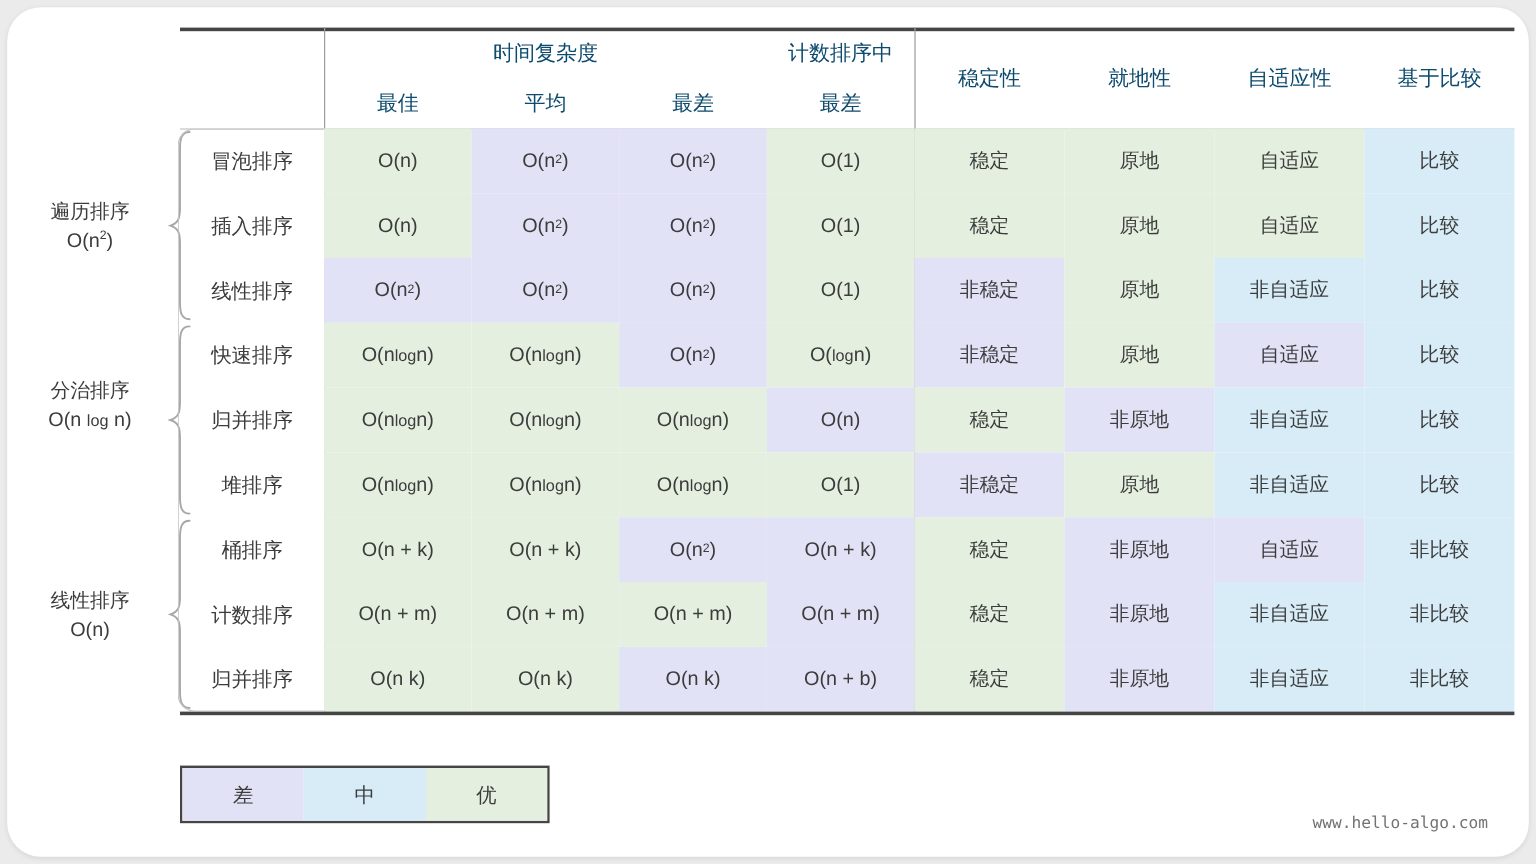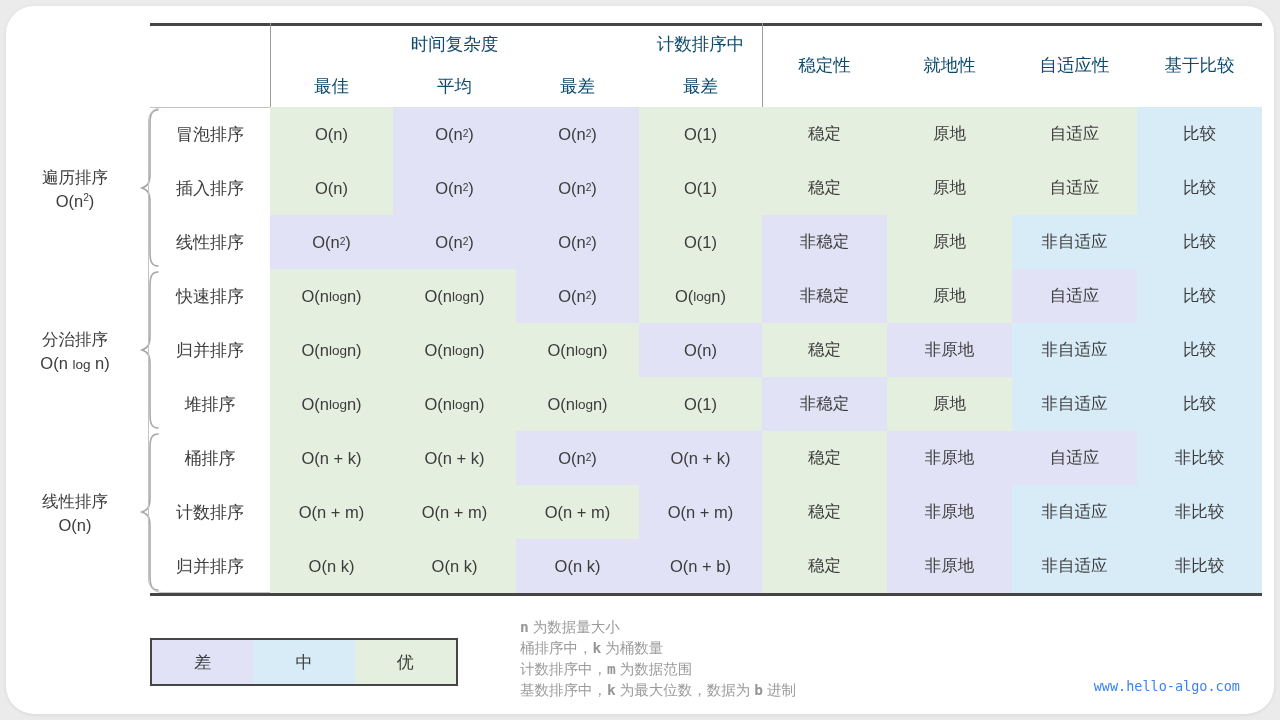--- a/index.html
+++ b/index.html
@@ -49,37 +49,37 @@
   .tone-good { background:var(--good); }
   .tone-poor { background:var(--poor); }
   .tone-mid  { background:var(--mid); }
   sup { font-size:0.62em; vertical-align:super; line-height:0; }
   .lg { font-size:0.82em; }
   
   .group-label {
     position:absolute; left:0; width:138px; text-align:center;
     font-size:16.5px; line-height:24px; color:#3c3c3c;
   }
-  .g1 { top:159px; } .g2 { top:321px; } .g3 { top:483px; }
+  .g1 { top:159px; } .g2 { top:308px; } .g3 { top:483px; }
   .brace { position:absolute; left:134px; width:22px; height:162px; }
   .b1 { top:101px; } .b2 { top:263px; } .b3 { top:425px; }
   
   .legend {
     position:absolute; left:144px; top:632px; width:308px; height:48px;
     display:flex; border:2px solid #454545;
   }
   .legend .lcell { flex:1; display:flex; align-items:center; justify-content:center; font-size:17px; color:#3c3c3c; }
   
   .notes { position:absolute; left:514px; top:611px; font-size:14.5px; line-height:21px; color:#9b9b9b; }
   .notes b { font-family:"DejaVu Sans Mono","Liberation Mono",monospace; font-weight:bold; color:#969696; }
   
   .watermark {
     position:absolute; right:34px; top:672px;
     font-family:"DejaVu Sans Mono","Liberation Mono",monospace;
-    font-size:13.5px; color:#3b82f6;
+    font-size:13.5px; color:#737373;
   }
 </style>
 </head>
 <body>
 
 <div class="card">
 
   <div class="group-label g1">
     <div>遍历排序</div>
     <div class="fmt">O(n<sup>2</sup>)</div>
@@ -226,21 +226,15 @@
       </div>
     <div class="botline"></div>
   </div>
 
   <div class="legend">
     <div class="lcell tone-poor">差</div>
     <div class="lcell tone-mid">中</div>
     <div class="lcell tone-good">优</div>
   </div>
 
-  <div class="notes">
-      <div><b>n</b><span> 为数据量大小</span></div>
-      <div><span>桶排序中，</span><b>k</b><span> 为桶数量</span></div>
-      <div><span>计数排序中，</span><b>m</b><span> 为数据范围</span></div>
-      <div><span>基数排序中，</span><b>k</b><span> 为最大位数，数据为 </span><b>b</b><span> 进制</span></div>
-    </div>
 
   <div class="watermark">www.hello-algo.com</div>
 </div>
 
 </body></html>

